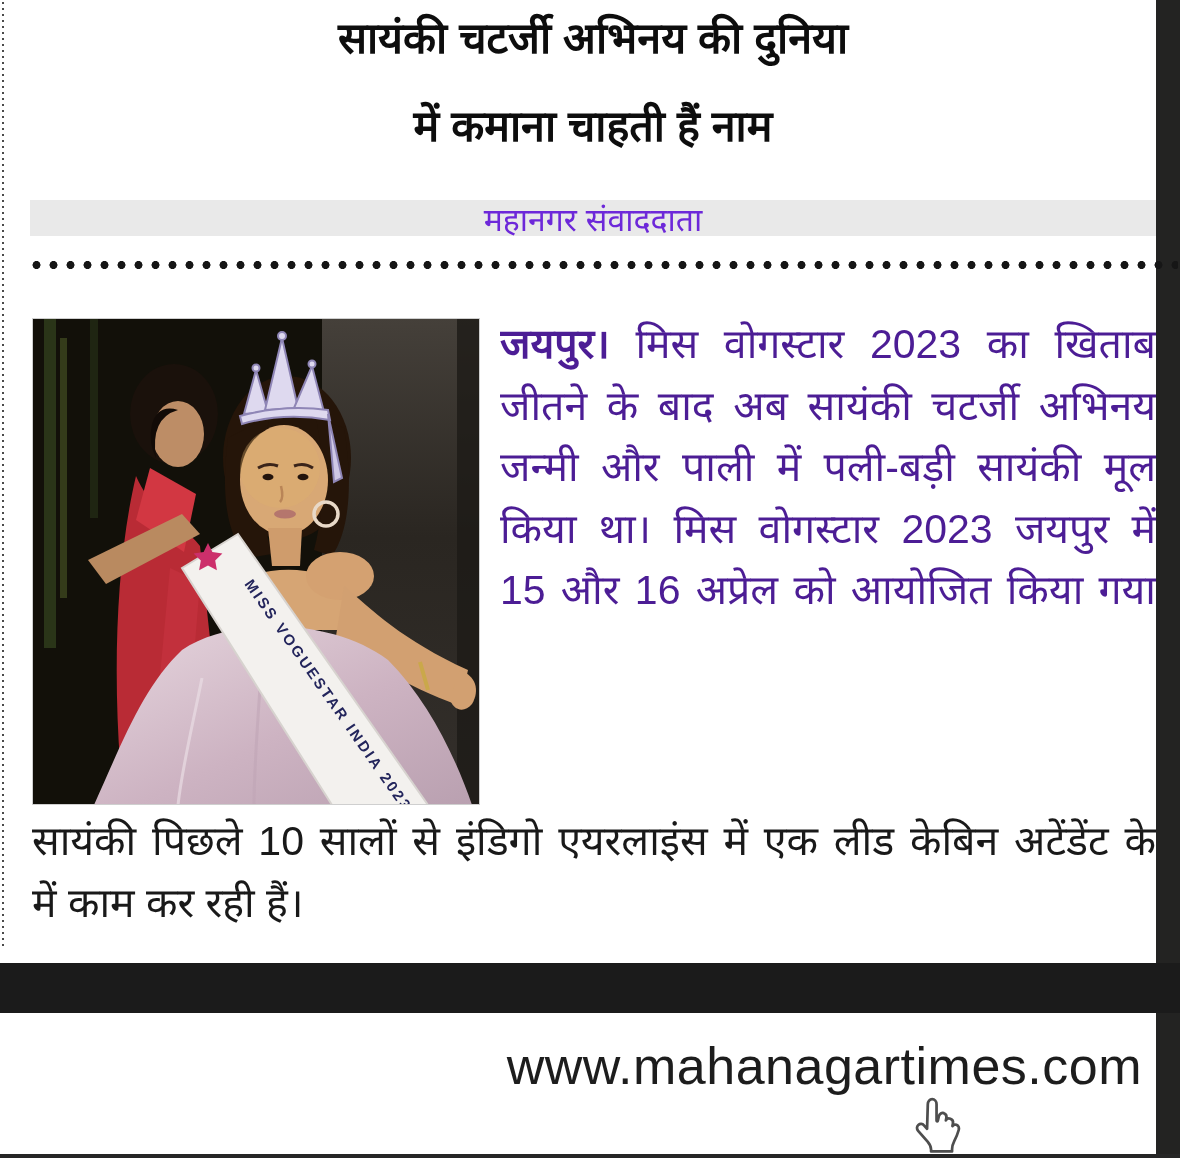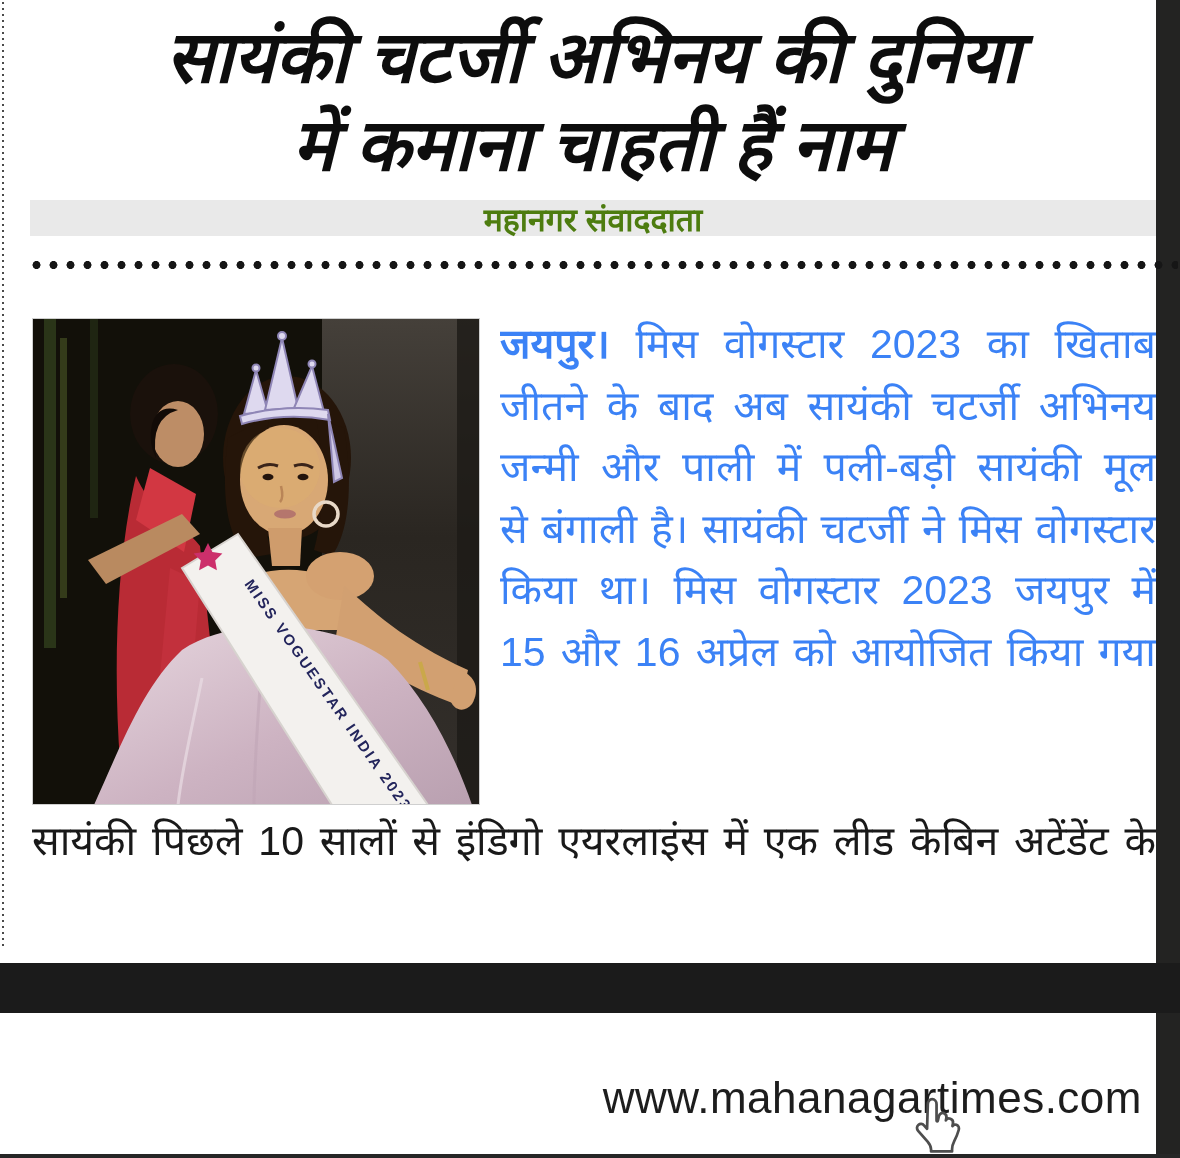--- a/index.html
+++ b/index.html
@@ -8,52 +8,52 @@
     font-family:"Liberation Sans","DejaVu Sans",sans-serif;overflow:hidden;color:#161616;
   }
   .left-dots{
     position:absolute;left:1px;top:0;width:4px;height:948px;
     background-image:radial-gradient(circle,#4a4a4a 1.1px,transparent 1.5px);
     background-size:4px 6px;background-repeat:repeat-y;
   }
   .right-strip{position:absolute;right:0;top:0;width:24px;height:1158px;background:#232322;}
   .headline{
     position:absolute;left:30px;width:1126px;text-align:center;margin:0;
-    font-size:72px;font-weight:900;color:#0d0d0d;letter-spacing:0;line-height:1.25;font-style:italic;
+    font-size:43px;font-weight:900;color:#0d0d0d;letter-spacing:0;line-height:1.25;
   }
   .hl1{top:12px;}
   .hl2{top:100px;}
   .byline-bar{
     position:absolute;left:30px;top:200px;width:1126px;height:36px;background:#e9e9e9;
     display:flex;align-items:center;justify-content:center;
   }
-  .byline-bar span{font-size:32px;font-weight:700;color:#4d7c0f;}
+  .byline-bar span{font-size:32px;font-weight:400;color:#6d28d9;}
   .dot-divider{
     position:absolute;left:28px;top:259px;width:1150px;height:12px;
     background-image:radial-gradient(circle,#161616 3.7px,transparent 4.3px);
     background-size:17px 12px;background-repeat:repeat-x;background-position:0 center;
   }
   .photo{position:absolute;left:32px;top:318px;width:448px;height:487px;margin:0;}
   .photo svg{display:block;width:100%;height:100%;}
   .col-text{
     position:absolute;left:500px;top:314px;width:656px;
-    font-size:41px;line-height:61.5px;color:#3b82f6;
+    font-size:41px;line-height:61.5px;color:#4c1d95;
   }
   .full-text{
     position:absolute;left:32px;top:810px;width:1124px;
     font-size:41px;line-height:62px;color:#191919;
   }
   .bl{white-space:nowrap;}
   .jl{text-align:justify;text-align-last:justify;white-space:normal;overflow:hidden;height:61.5px;}
   .full-text .jl{height:62px;}
   .dateline{font-weight:800;}
   .black-bar{position:absolute;left:0;top:963px;width:1180px;height:50px;background:#1b1b1b;}
   .website{
-    position:absolute;left:500px;top:1073px;width:642px;text-align:right;
-    font-size:44px;color:#1d1d1d;text-decoration:none;letter-spacing:0.5px;
+    position:absolute;left:500px;top:1036px;width:642px;text-align:right;
+    font-size:52px;color:#1d1d1d;text-decoration:none;letter-spacing:0.5px;
   }
   .cursor{position:absolute;left:903px;top:1094px;width:62px;height:62px;}
   .cursor svg{display:block;width:100%;height:100%;}
   .bottom-line{position:absolute;left:0;top:1154px;width:1180px;height:4px;background:#262626;}
 </style>
 </head>
 <body>
 
 <div class="page">
 
@@ -148,27 +148,27 @@
       </g>
 
       <rect x="0.5" y="0.5" width="447" height="486" fill="none" stroke="#cfcfcf" stroke-width="1"></rect>
     </svg>
   </figure>
 
   <div class="col-text">
     <div class="bl jl"><b class="dateline">जयपुर।</b> <span>मिस वोगस्टार 2023 का खिताब</span></div>
     <div class="bl jl">जीतने के बाद अब सायंकी चटर्जी अभिनय की</div>
     <div class="bl jl">जन्मी और पाली में पली-बड़ी सायंकी मूल रूप</div>
-    <div class="bl jl">से बंगाली है। सायंकी चटर्जी ने मिस वोगस्टार</div>
     <div class="bl jl">किया था। मिस वोगस्टार 2023 जयपुर में 14,</div>
     <div class="bl jl">15 और 16 अप्रेल को आयोजित किया गया था।</div>
   </div>
 
   <div class="full-text">
     <div class="bl jl">सायंकी पिछले 10 सालों से इंडिगो एयरलाइंस में एक लीड केबिन अटेंडेंट के रूप</div>
+    <div class="bl">में काम कर रही हैं।</div>
   </div>
 
   <div class="black-bar"></div>
 
   <a href="#" class="website">www.mahanagartimes.com</a>
 
   <div class="cursor">
     <svg viewBox="0 0 32 34">
       <path d="M12.6 5.6 c0 -1.6 1.1 -2.8 2.4 -2.8 c1.3 0 2.4 1.2 2.4 2.8 l0 9 c0 0.5 0.6 0.6 0.7 0.1 l0.6 -2.6 c0.3 -1.3 1.6 -2 2.7 -1.6 c1 0.4 1.6 1.4 1.4 2.5 l-0.3 1.5 c0.5 -0.9 1.6 -1.3 2.5 -0.9 c1 0.4 1.6 1.4 1.4 2.5 l-0.3 1.5 c0.5 -0.7 1.4 -1 2.2 -0.7 c1.1 0.4 1.6 1.6 1.3 2.7 c-0.7 2.4 -1.5 4.4 -2.5 6.3 c-0.8 1.6 -1.2 2.7 -1.2 4.4 l0 1.2 l-11.5 0 l0 -1 c0 -1.6 -0.7 -3 -1.9 -4.4 l-5.2 -5.9 c-0.9 -1 -0.8 -2.4 0.1 -3.2 c0.9 -0.8 2.3 -0.8 3.1 0.2 l1.7 1.9 Z" fill="#ffffff" stroke="#4e4e4e" stroke-width="1.5" stroke-linejoin="round"></path>
     </svg>

